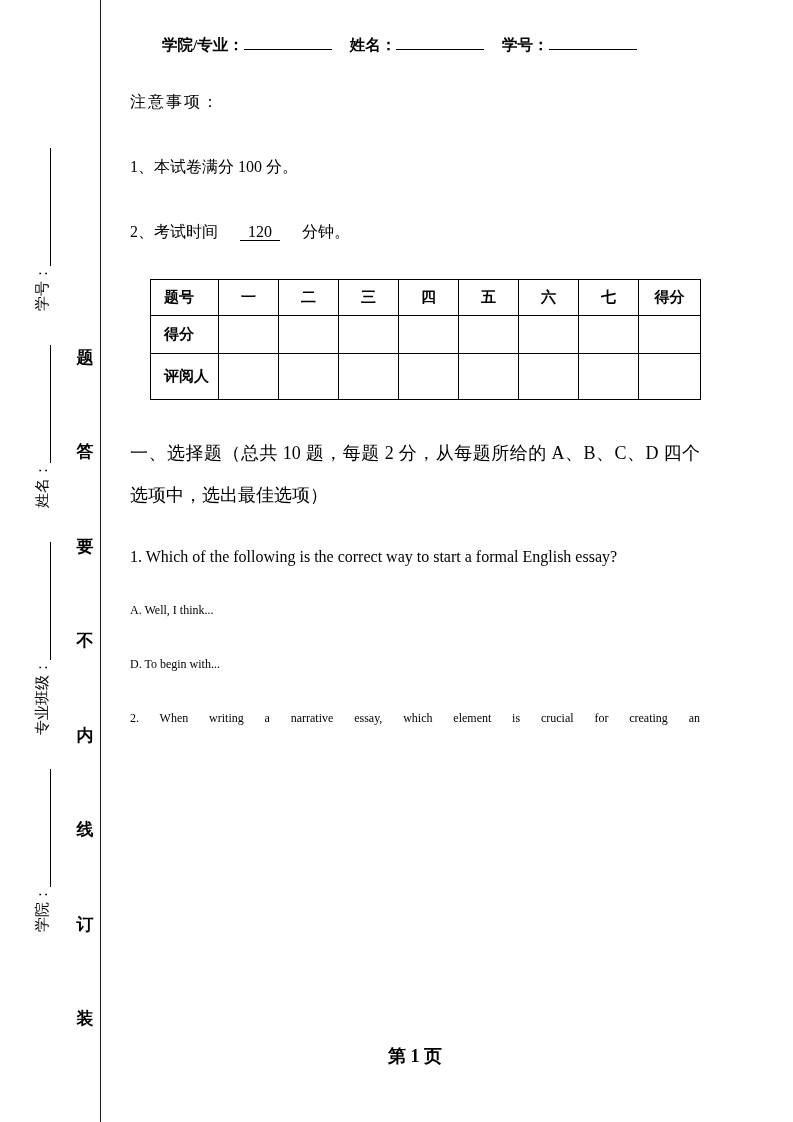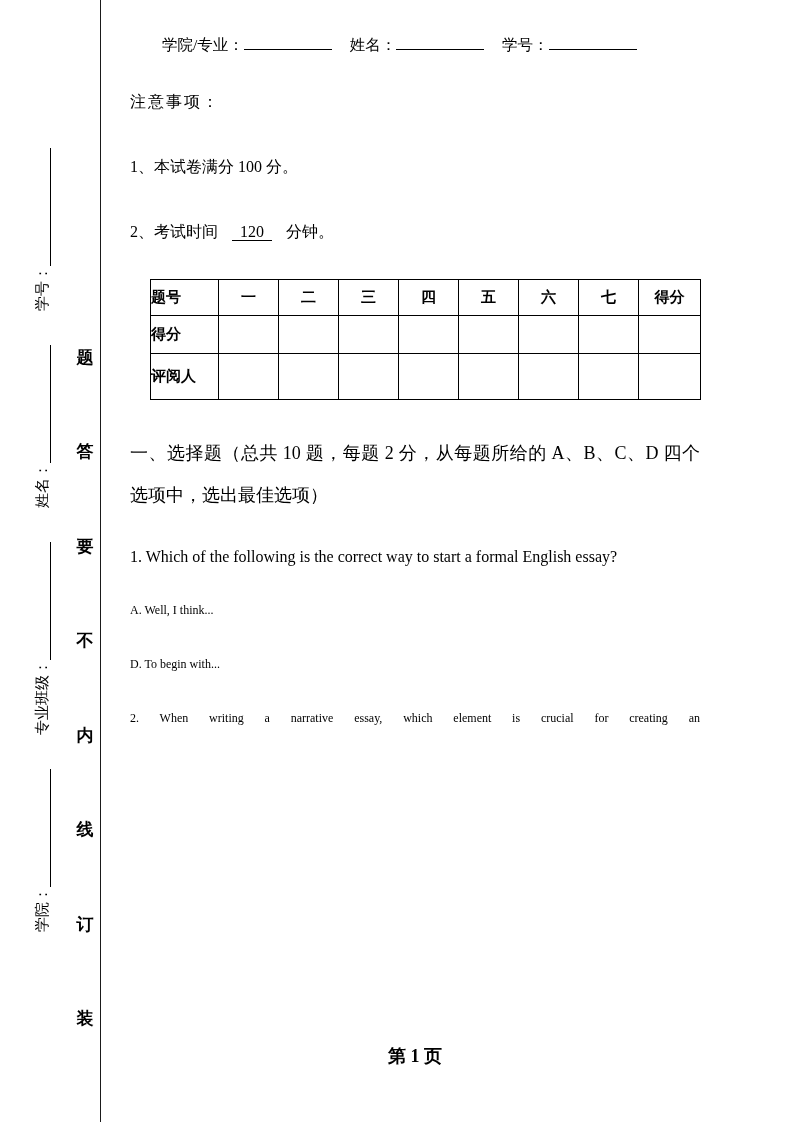--- a/index.html
+++ b/index.html
@@ -28,32 +28,32 @@
   .warning-col {
     position:absolute; left:70px; top:346px; height:684px; width:30px;
     display:flex; flex-direction:column; justify-content:space-between; align-items:center;
     font-size:17px; font-weight:bold; font-family:"Liberation Sans", sans-serif;
   }
 
   
   .content { position:absolute; left:130px; top:0; width:570px; }
   .title-block { margin-top:124px; }
   .title { text-align:center; font-weight:bold; font-size:19px; line-height:38px; }
-  .form-line { margin-top:34px; margin-left:32px; font-weight:normal; font-size:15.5px; white-space:nowrap; }
+  .form-line { margin-top:34px; margin-left:32px; font-weight:bold; font-size:15.5px; white-space:nowrap; }
   .blank { display:inline-block; width:88px; height:1em; border-bottom:1.6px solid #000; vertical-align:baseline; }
   .fgap { display:inline-block; width:14px; }
 
   .notes-heading { margin-top:36px; font-size:16px; letter-spacing:2px; }
   .note-item { margin-top:44px; font-size:16px; }
-  .num-underline { border-bottom:1.2px solid #000; padding:0 8px; margin:0 10px; }
+  .num-underline { border-bottom:1.2px solid #000; padding:0 8px; margin:0 18px; }
 
   table.score { margin-top:36px; margin-left:20px; width:550px; border-collapse:collapse; table-layout:fixed; }
   table.score td { border:1.6px solid #000; font-size:15px; font-weight:bold; font-family:"Liberation Sans", sans-serif; }
   td.hc { text-align:center; }
-  td.lc { text-align:left; padding-left:0; }
+  td.lc { text-align:left; padding-left:13px; }
   tr.r-head td { height:36px; }
   tr.r-score td { height:38px; }
   tr.r-reviewer td { height:46px; }
 
   .section-heading { margin-top:32px; font-size:18px; line-height:42px; text-align:justify; }
   .question { margin-top:30px; font-size:16px; line-height:21px; }
   .option { margin-top:33px; font-size:12px; line-height:21px; }
   .justify-last { text-align:justify; text-align-last:justify; }
 
   .footer {

